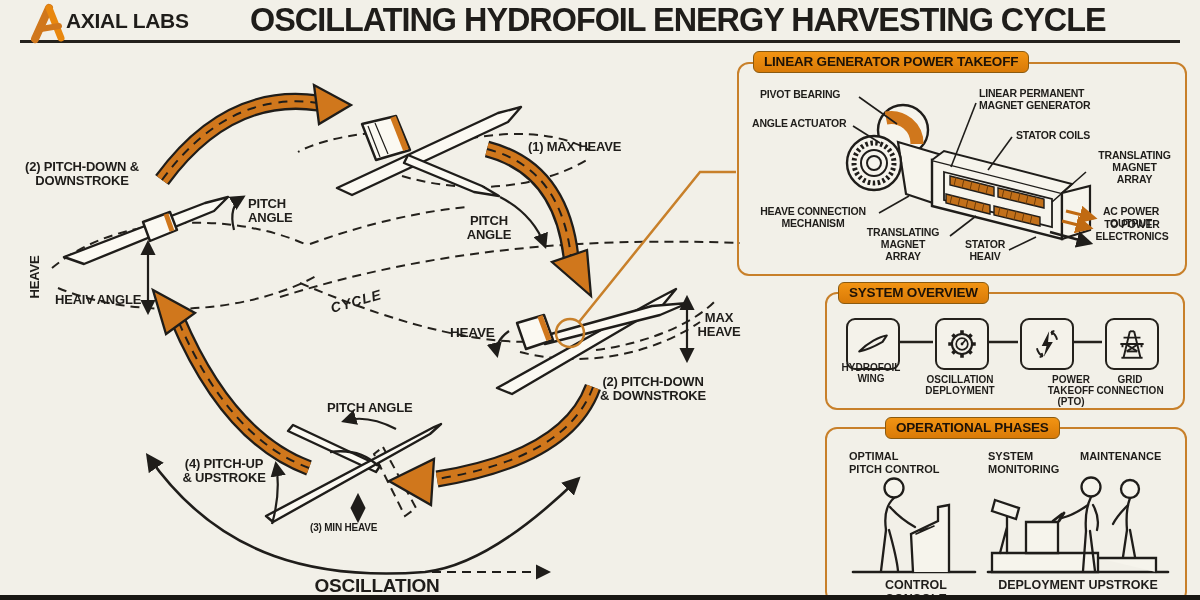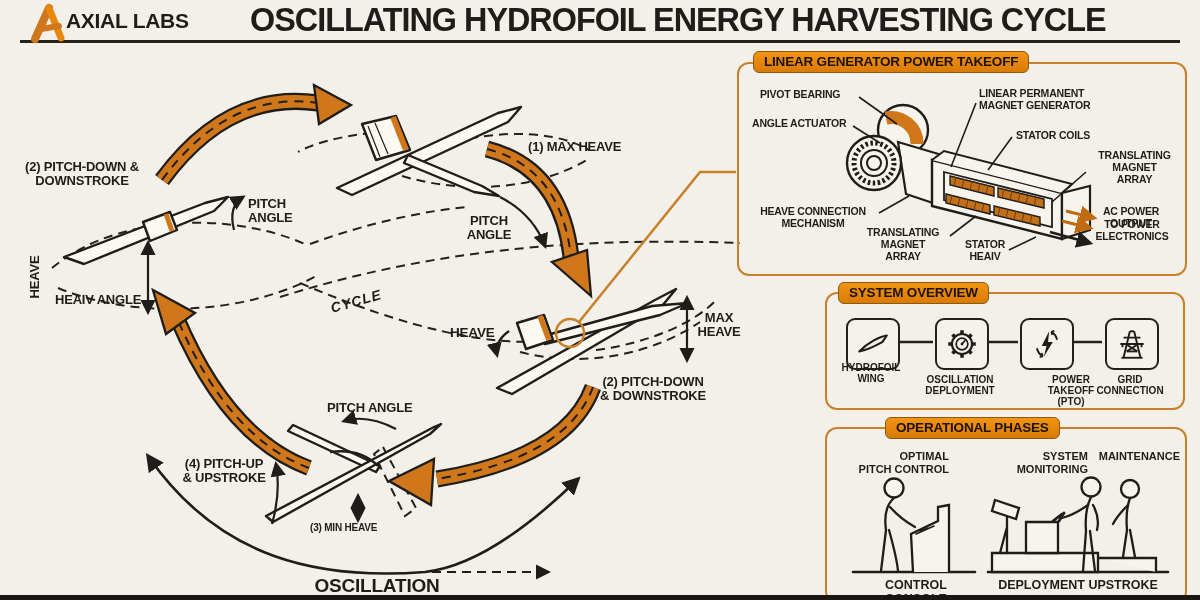--- a/index.html
+++ b/index.html
@@ -15,21 +15,21 @@
              transform:scaleX(0.98);transform-origin:left;}
   .hr{position:absolute;left:20px;top:40px;width:1160px;height:3px;background:#24211c;z-index:2;}
   .panel{position:absolute;border:2.5px solid #C8802A;border-radius:12px;z-index:3;background:transparent;}
   .badge{position:absolute;z-index:7;background:linear-gradient(#F29413,#D97A07);
          border:1.5px solid #8a5a10;border-radius:6px;padding:2px 10px 3px;
          font-weight:800;font-size:13.5px;letter-spacing:-0.2px;color:#1d1207;white-space:nowrap;}
   .ovbox{position:absolute;width:50px;height:48px;border:2.5px solid #24211c;border-radius:9px;
          z-index:5;display:flex;align-items:center;justify-content:center;background:#F4F2EA;}
   .ovlbl{position:absolute;font-weight:700;font-size:10px;line-height:1.12;text-align:center;
          color:#1F1D1A;white-space:pre-line;z-index:6;}
-  .phlbl{position:absolute;font-weight:700;font-size:11px;line-height:1.15;text-align:right;
+  .phlbl{position:absolute;font-weight:700;font-size:11px;line-height:1.15;text-align:left;
          color:#1F1D1A;white-space:pre-line;z-index:6;}
   .cap{position:absolute;font-weight:800;font-size:12.5px;text-align:center;color:#1F1D1A;z-index:6;}
   svg.art{position:absolute;left:0;top:0;z-index:4;pointer-events:none;}
   .bottombar{position:absolute;left:0;top:595px;width:1200px;height:5px;background:#191713;z-index:8;}
   .rot90{transform:rotate(-90deg);transform-origin:center;}
   .cycleword{font-style:italic;transform:rotate(-16deg);letter-spacing:1px;}
 </style>
 </head>
 <body>
 

